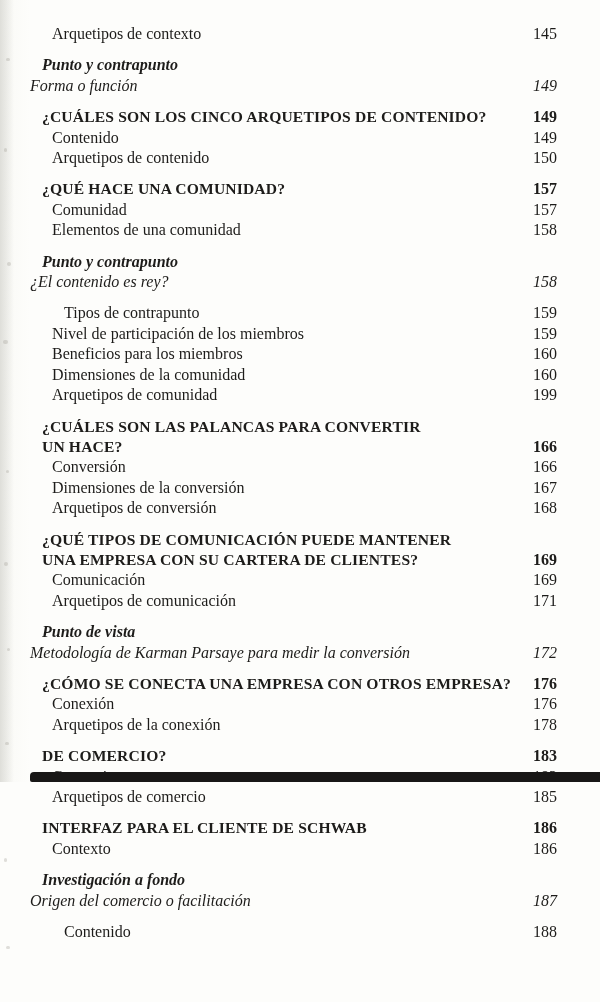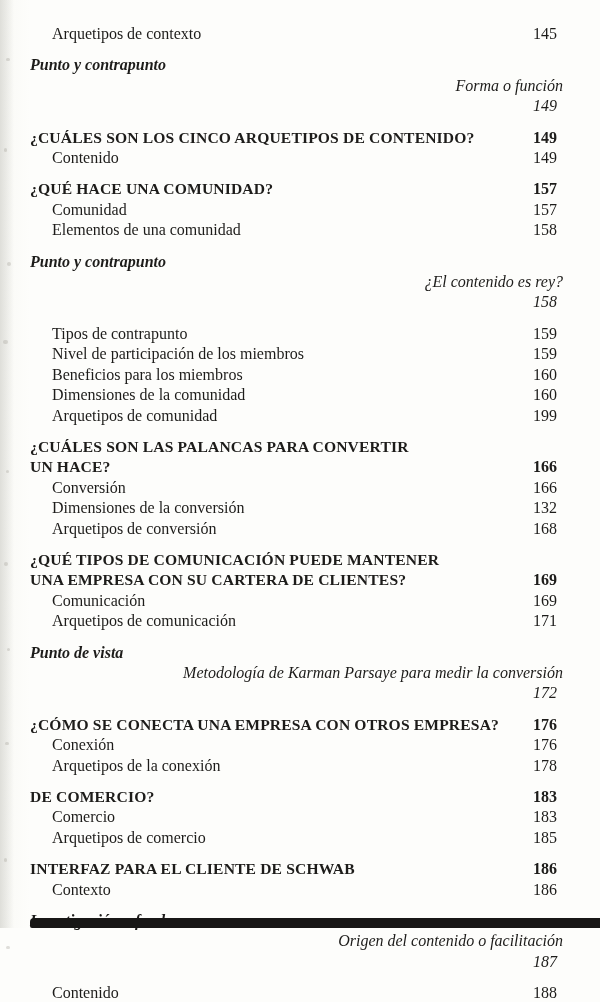--- a/index.html
+++ b/index.html
@@ -11,21 +11,21 @@
     height: 1002px;
     overflow: hidden;
     position: relative;
     background: #fdfdfb;
     font-family: "Liberation Serif", "DejaVu Serif", serif;
     color: #1d1c1a;
   }
   .page {
     position: relative;
     width: 600px;
-    height: 928px;
+    height: 782px;
     background: linear-gradient(90deg, #f3f3ef 0px, #fbfbf8 14px, #fdfdfb 30px);
   }
   
   .gutter {
     position: absolute;
     left: 0; top: 0; bottom: 0;
     width: 14px;
     background: linear-gradient(90deg, rgba(150,150,142,0.22), rgba(150,150,142,0.0));
     pointer-events: none;
   }
@@ -49,29 +49,29 @@
     top: 24px;
     left: 30px;
     right: 37px;
   }
   .row {
     display: flex;
     align-items: flex-end;
     font-size: 16px;
     line-height: 20.4px;
   }
-  .row.gap { margin-top: 11px; }
+  .row.gap { margin-top: 11px; margin-left: 12px; }
   .row .title { flex: 1 1 auto; min-width: 0; }
   .row .line { white-space: nowrap; }
   .row.sub .title { padding-left: 22px; }
   .row.heading { font-weight: bold; }
   .row.heading .line { font-size: 15.6px; letter-spacing: 0.15px; }
   .row.heading .pagenum { font-weight: bold; }
   .row.label { font-weight: bold; font-style: italic; }
-  .row.italic { font-style: italic; flex-direction: column; }
+  .row.italic { font-style: italic; }
   .row.italic .pagenum { font-style: italic; }
   .pagenum {
     flex: 0 0 auto;
     min-width: 30px;
     text-align: left;
     padding-left: 8px;
   }
 </style>
 </head>
 <body>
@@ -114,20 +114,26 @@
           <div class="line">¿CUÁLES SON LOS CINCO ARQUETIPOS DE CONTENIDO?</div>
         </div>
     <div class="pagenum">149</div>
   </div>
       <div class="row sub">
     <div class="title">
           <div class="line">Contenido</div>
         </div>
     <div class="pagenum">149</div>
   </div>
+      <div class="row sub">
+    <div class="title">
+          <div class="line">Arquetipos de contenido</div>
+        </div>
+    <div class="pagenum">150</div>
+  </div>
       <div class="row heading gap">
     <div class="title">
           <div class="line">¿QUÉ HACE UNA COMUNIDAD?</div>
         </div>
     <div class="pagenum">157</div>
   </div>
       <div class="row sub">
     <div class="title">
           <div class="line">Comunidad</div>
         </div>
@@ -191,21 +197,21 @@
       <div class="row sub">
     <div class="title">
           <div class="line">Conversión</div>
         </div>
     <div class="pagenum">166</div>
   </div>
       <div class="row sub">
     <div class="title">
           <div class="line">Dimensiones de la conversión</div>
         </div>
-    <div class="pagenum">132</div>
+    <div class="pagenum">167</div>
   </div>
       <div class="row sub">
     <div class="title">
           <div class="line">Arquetipos de conversión</div>
         </div>
     <div class="pagenum">168</div>
   </div>
       <div class="row heading gap">
     <div class="title">
           <div class="line">¿QUÉ TIPOS DE COMUNICACIÓN PUEDE MANTENER</div>
@@ -286,21 +292,21 @@
     <div class="pagenum">186</div>
   </div>
       <div class="row label gap">
     <div class="title">
           <div class="line">Investigación a fondo</div>
         </div>
     <div class="pagenum"></div>
   </div>
       <div class="row italic">
     <div class="title">
-          <div class="line">Origen del contenido o facilitación</div>
+          <div class="line">Origen del comercio o facilitación</div>
         </div>
     <div class="pagenum">187</div>
   </div>
       <div class="row sub gap">
     <div class="title">
           <div class="line">Contenido</div>
         </div>
     <div class="pagenum">188</div>
   </div>
     </main>

